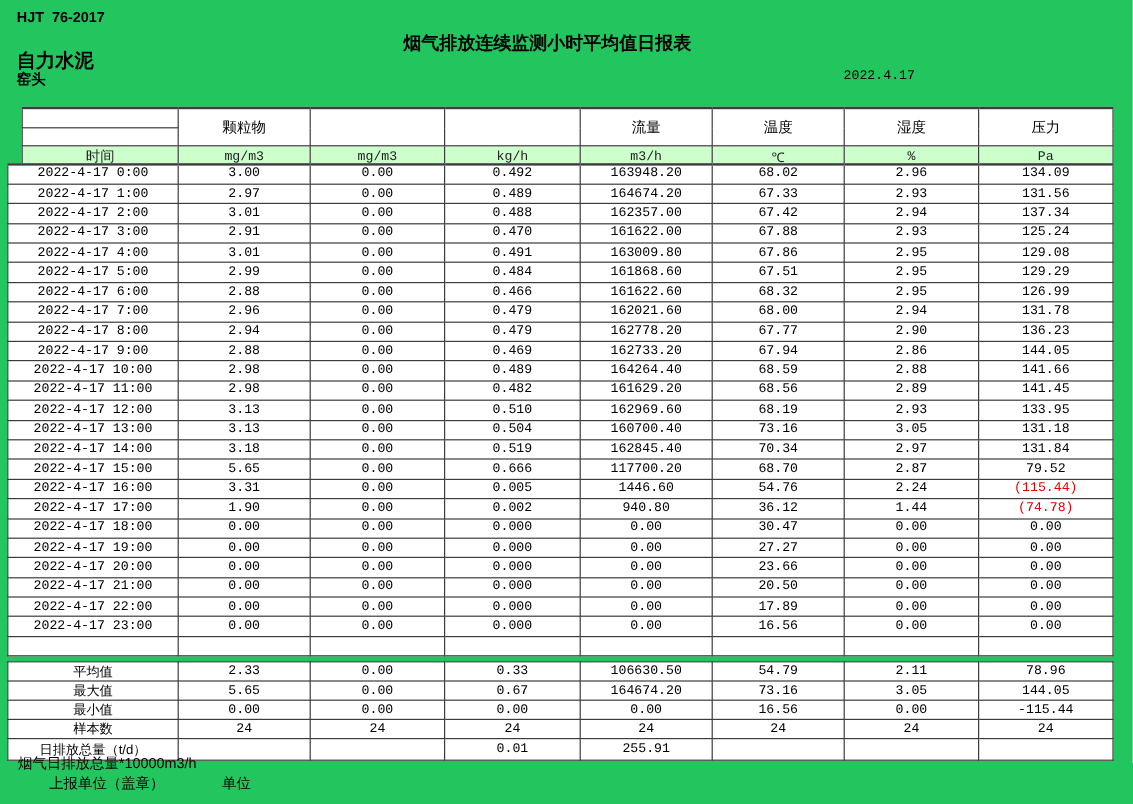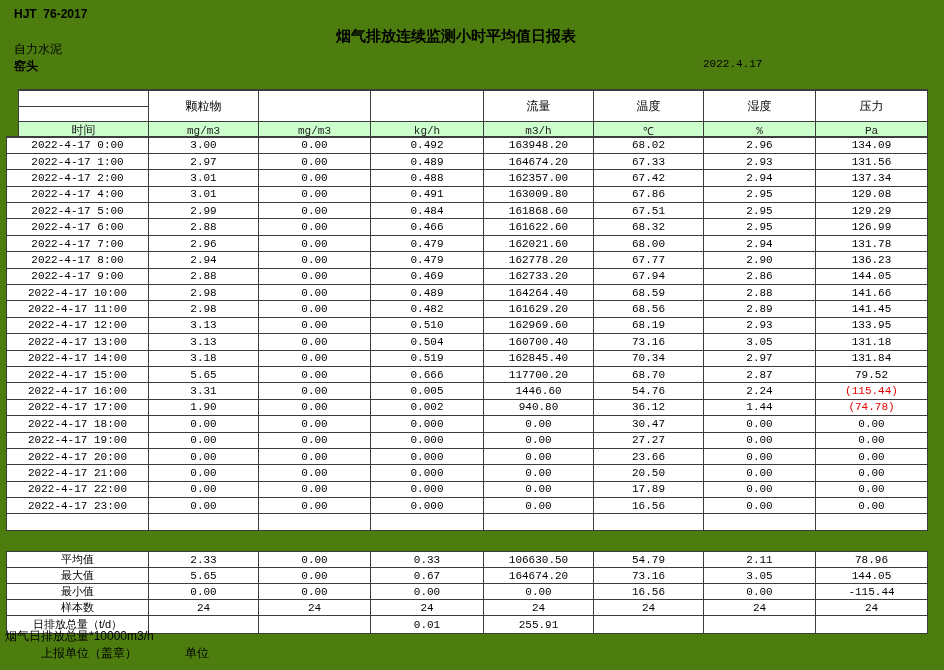--- a/index.html
+++ b/index.html
@@ -1,22 +1,22 @@
 <!DOCTYPE html>
 <html style="--green: #ccffcc; --red: #e60000;"><head>
 <meta charset="utf-8">
 <style>
   html,body{margin:0;padding:0;background:#fff;}
-  .page{position:relative;width:944px;height:670px;background:#4d7c0f;overflow:hidden;
+  .page{position:relative;width:944px;height:670px;background:#22c55e;overflow:hidden;
         font-family:"Liberation Sans",sans-serif;color:#000;}
   .abs{position:absolute;}
 
   .std-code{left:14px;top:7px;font-size:12px;font-weight:bold;white-space:pre;}
   .title{left:0;top:27px;width:912px;text-align:center;font-size:15px;font-weight:bold;}
-  .company{left:14px;top:41px;font-size:12px;font-weight:normal;}
+  .company{left:14px;top:41px;font-size:16px;font-weight:bold;}
   .location{left:14px;top:58px;font-size:12px;font-weight:bold;}
   .date{left:703px;top:58px;font-size:11px;font-family:"Liberation Mono",monospace;}
 
   table{border-collapse:collapse;table-layout:fixed;position:absolute;background:#fff;}
   td{border:1px solid #3c3c3c;padding:0;text-align:center;vertical-align:middle;
      font-size:11px;font-family:"Liberation Mono",monospace;
      white-space:nowrap;overflow:hidden;}
 
   
   .t-head{left:18px;top:89px;width:909px;}
@@ -33,21 +33,21 @@
   .t-data tr{height:16.4px;}
 
   
   .t-sum{left:6px;top:551px;width:921px;}
   .t-sum tr{height:14px;}
   .t-sum tr:last-child{height:18px;margin-left:24px;}
   .t-sum td.lbl{font-family:"Liberation Sans",sans-serif;font-size:11px;}
 
   td.neg{color:var(--red,#e60000);}
 
-  .foot-note{left:5px;top:628px;font-size:12px;}
+  .foot-note{left:15px;top:628px;font-size:12px;}
   .foot-report{left:5px;top:645px;font-size:12px;margin-left:36px;}
   .foot-unit{left:185px;top:645px;font-size:12px;}
 </style>
 </head>
 <body>
 
 <div class="page">
 
   <div class="abs std-code">HJT  76-2017</div>
   <div class="abs title">烟气排放连续监测小时平均值日报表</div>
@@ -129,20 +129,30 @@
           <td>2022-4-17 2:00</td>
           <td>3.01</td>
           <td>0.00</td>
           <td>0.488</td>
           <td>162357.00</td>
           <td>67.42</td>
           <td>2.94</td>
           <td>137.34</td>
         </tr>
         <tr>
+          <td>2022-4-17 3:00</td>
+          <td>2.91</td>
+          <td>0.00</td>
+          <td>0.470</td>
+          <td>161622.00</td>
+          <td>67.88</td>
+          <td>2.93</td>
+          <td>125.24</td>
+        </tr>
+        <tr>
           <td>2022-4-17 4:00</td>
           <td>3.01</td>
           <td>0.00</td>
           <td>0.491</td>
           <td>163009.80</td>
           <td>67.86</td>
           <td>2.95</td>
           <td>129.08</td>
         </tr>
         <tr>

